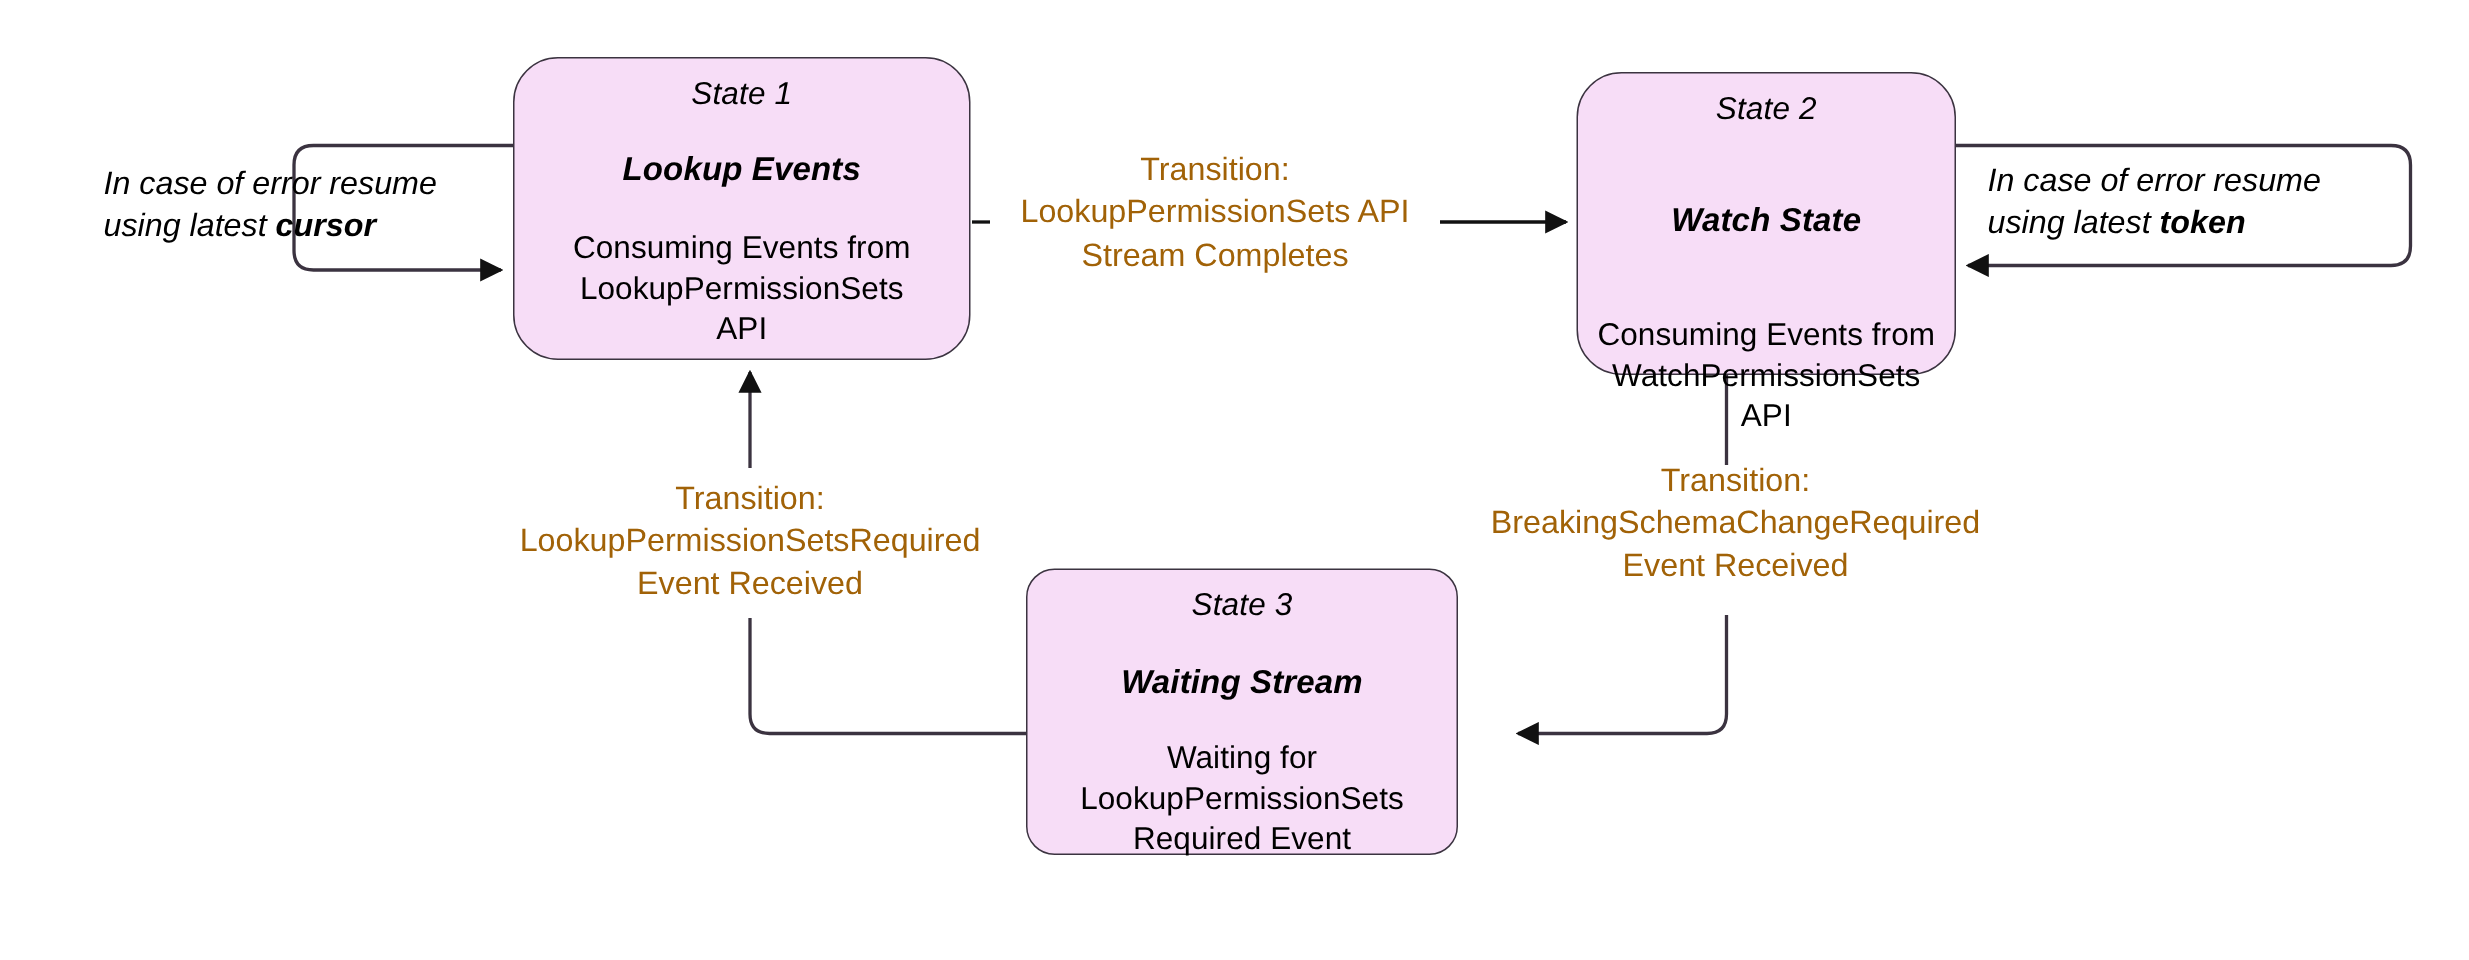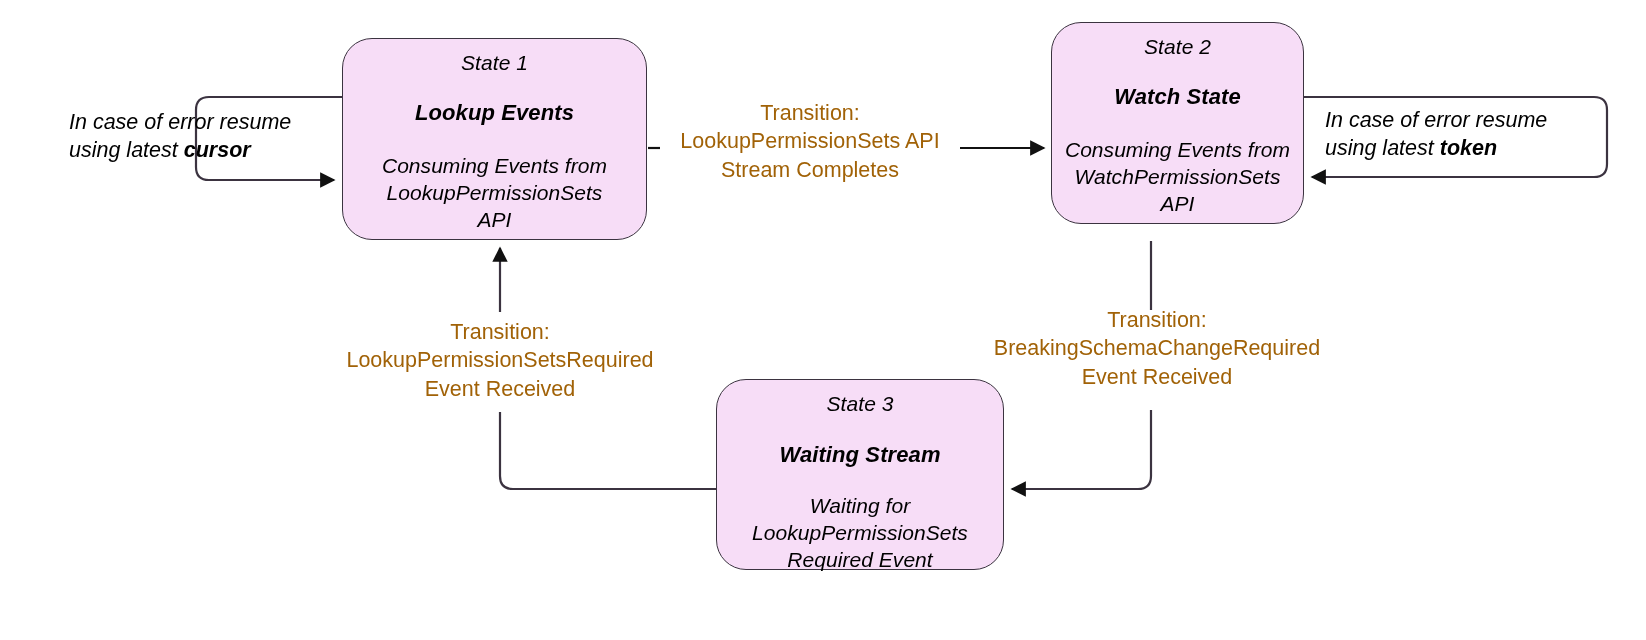--- a/index.html
+++ b/index.html
@@ -49,40 +49,39 @@
     letter-spacing: 0.1px;
   }
   .state-title {
     font-style: italic;
     font-weight: bold;
     font-size: 22px;
     line-height: 1.16;
     letter-spacing: 0.1px;
   }
   .state-desc {
-    font-style: italic;
     font-size: 21px;
     line-height: 1.30;
     letter-spacing: 0.05px;
     white-space: pre-line;
   }
   #node-state-1 {
     left: 310px;  top: 38px;  width: 305px; height: 202px;
   }
   #node-state-1 .state-index { margin-top: 12px; }
   #node-state-1 .state-title { margin-top: 25px; }
   #node-state-1 .state-desc  { margin-top: 26px; }
   #node-state-2 {
-    left: 1019px; top: 22px;  width: 253px; height: 202px;
+    left: 1019px; top: 48px;  width: 253px; height: 202px; gap: 24px;
   }
   #node-state-2 .state-index { margin-top: 12px; }
   #node-state-2 .state-title { margin-top: 25px; }
   #node-state-2 .state-desc  { margin-top: 26px; }
   #node-state-3 {
-    left: 684px;  top: 379px; width: 288px; height: 191px;
+    left: 652px;  top: 379px; width: 288px; height: 191px; border-radius: 19px;
   }
   #node-state-3 .state-index { margin-top: 12px; }
   #node-state-3 .state-title { margin-top: 26px; }
   #node-state-3 .state-desc  { margin-top: 24px; }
 
   .edge-label {
     position: absolute;
     text-align: center;
     font-size: 21.5px;
     line-height: 1.32;

